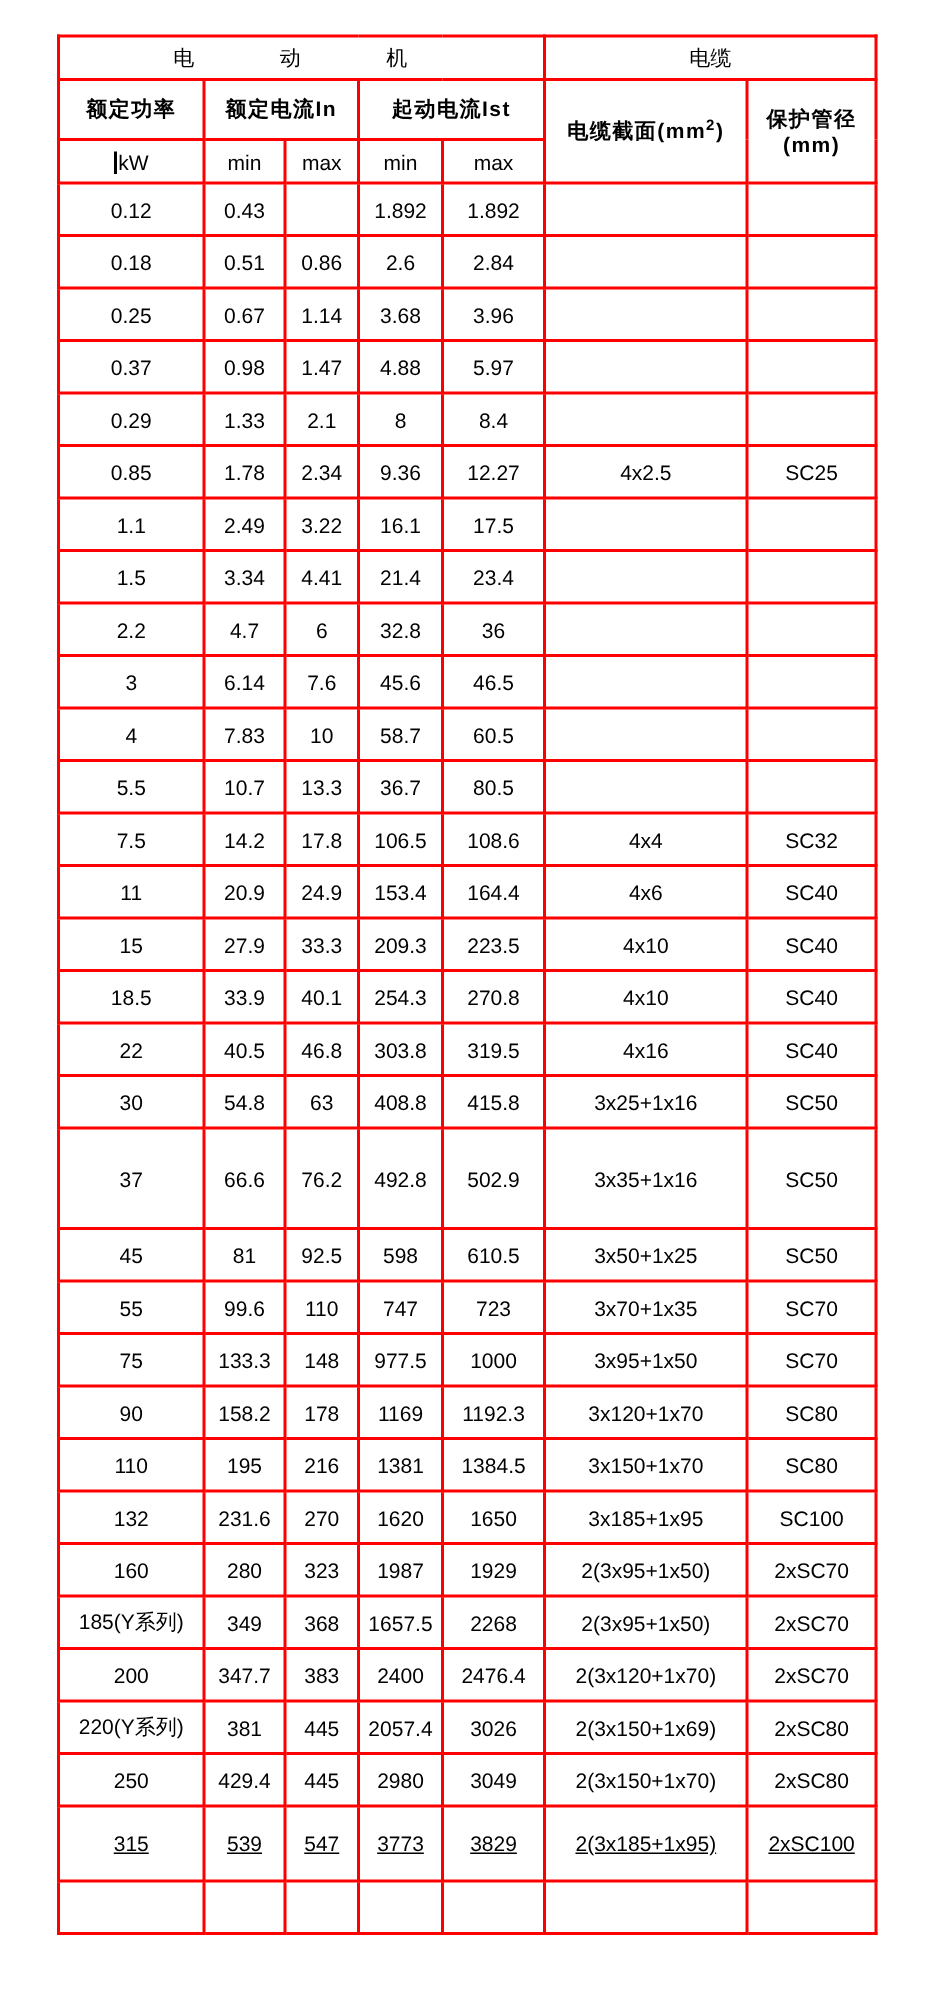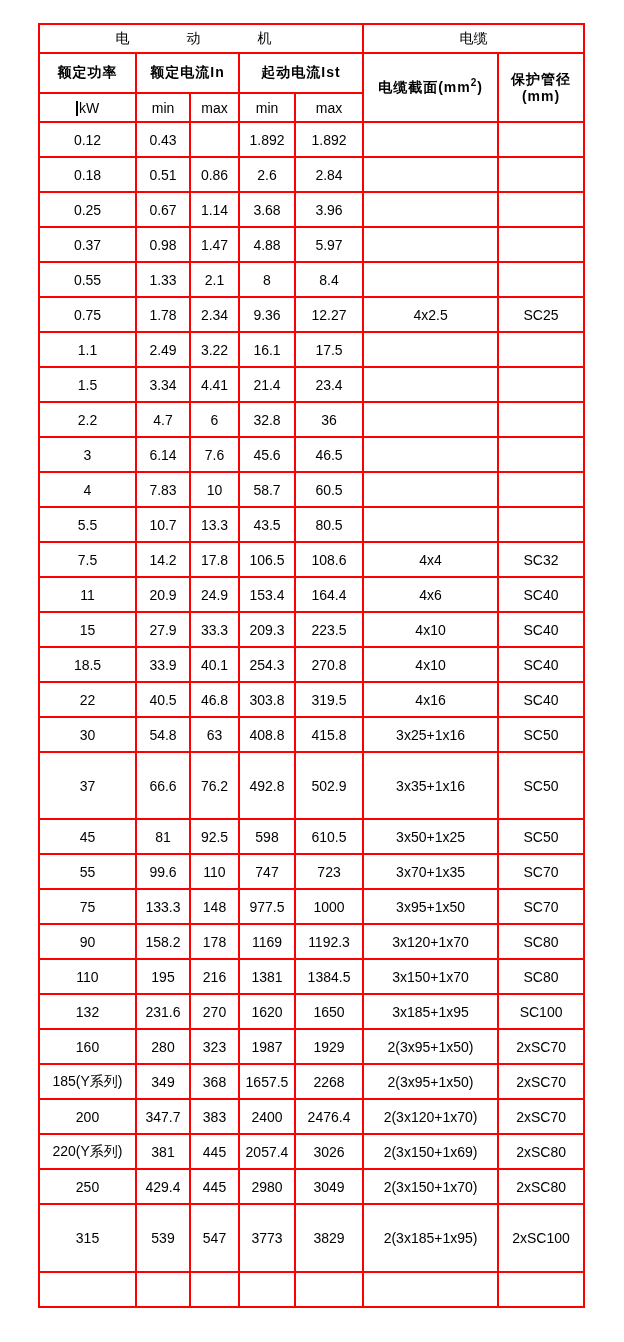--- a/index.html
+++ b/index.html
@@ -48,21 +48,21 @@
     font-size: 14px;
     font-weight: normal;
     overflow: hidden;
     white-space: nowrap;
   }
   tr.row-groups th { height: 27px; }
   tr.row-subhead th { height: 38px; font-weight: bold; }
   tr.row-units th { height: 27px; }
   tbody tr { height: 35px; margin-left: 12px; }
   tbody tr:nth-child(19) { height: 67px; }
-  tbody tr:nth-child(31) { height: 68px; }
+  tbody tr:nth-child(31) { height: 50px; text-decoration: underline; }
   .motor-spread {
     letter-spacing: 57px;
     margin-left: 42px;
   }
   .cn-head { letter-spacing: 1px; }
   .caret {
     display: inline-block;
     width: 2px;
     height: 15px;
     background: #000000;
@@ -154,30 +154,30 @@
         <tr>
           <td>0.37</td>
           <td>0.98</td>
           <td>1.47</td>
           <td>4.88</td>
           <td>5.97</td>
           <td></td>
           <td></td>
         </tr>
         <tr>
-          <td>0.55</td>
+          <td>0.29</td>
           <td>1.33</td>
           <td>2.1</td>
           <td>8</td>
           <td>8.4</td>
           <td></td>
           <td></td>
         </tr>
         <tr>
-          <td>0.75</td>
+          <td>0.85</td>
           <td>1.78</td>
           <td>2.34</td>
           <td>9.36</td>
           <td>12.27</td>
           <td>4x2.5</td>
           <td>SC25</td>
         </tr>
         <tr>
           <td>1.1</td>
           <td>2.49</td>
@@ -220,21 +220,21 @@
           <td>10</td>
           <td>58.7</td>
           <td>60.5</td>
           <td></td>
           <td></td>
         </tr>
         <tr>
           <td>5.5</td>
           <td>10.7</td>
           <td>13.3</td>
-          <td>43.5</td>
+          <td>36.7</td>
           <td>80.5</td>
           <td></td>
           <td></td>
         </tr>
         <tr>
           <td>7.5</td>
           <td>14.2</td>
           <td>17.8</td>
           <td>106.5</td>
           <td>108.6</td>

